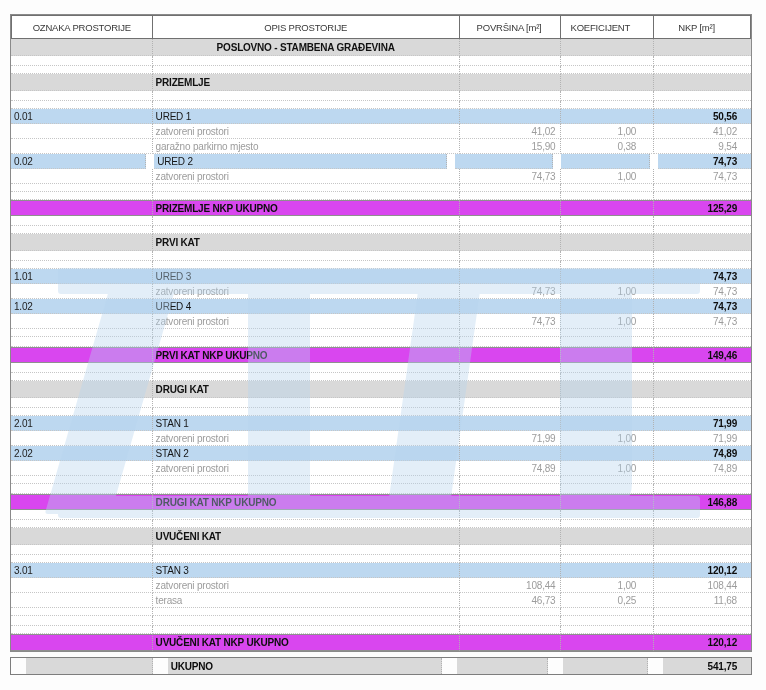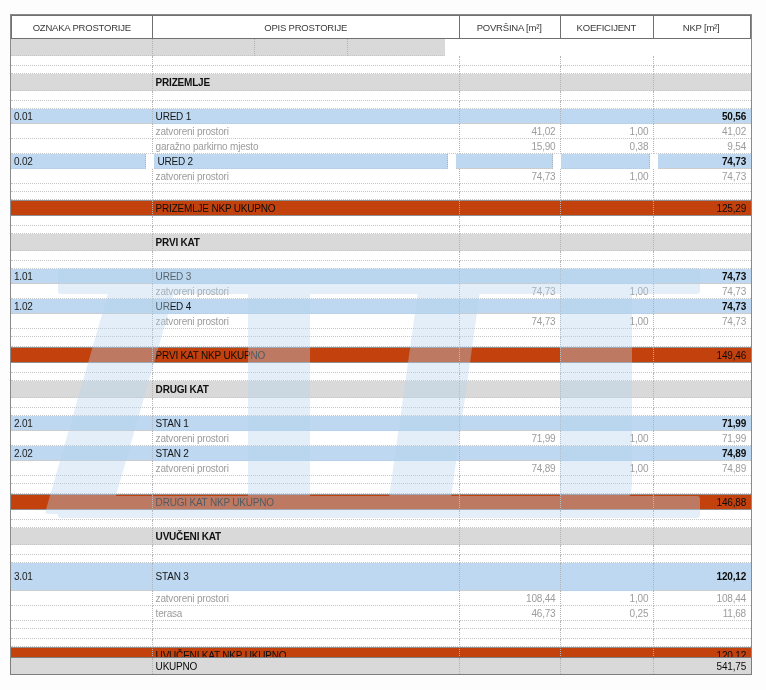--- a/index.html
+++ b/index.html
@@ -26,22 +26,22 @@
     letter-spacing:-0.2px;
     border-right:1px dotted #b2b2b2;
     border-bottom:1px dotted #c6c6c6;
     padding:0 3px;
     white-space:nowrap;overflow:hidden;
     background:transparent;
   }
   .c0{width:142px;}
   .c1{width:308px;}
   .c2{width:102px;justify-content:flex-end;padding-right:5px;}
-  .c3{width:93px;justify-content:flex-end;padding-right:5px;}
-  .c4{width:97px;justify-content:flex-end;padding-right:5px;border-right:none;}
+  .c3{width:93px;justify-content:flex-end;padding-right:17px;}
+  .c4{width:97px;justify-content:flex-end;padding-right:14px;border-right:none;}
   
   .header .cell{
     justify-content:center;
     font-size:9.5px;color:#383838;
     border:1px solid #707070;
     border-left:none;
     background:#ffffff;
   }
   .header .c0{border-left:1px solid #707070;}
   
@@ -52,36 +52,37 @@
   .floor .c1{font-weight:bold;color:#111;}
   
   .unit .cell{background:var(--row_unit_bg);}
   .unit .c0{color:#222;}
   .unit .c1{color:#161616;}
   .unit .c4{font-weight:bold;color:#0d0d0d;}
   
   .sub .cell{color:var(--subtext);}
   
   .total .cell{
-    font-weight:normal;color:#0d0d0d;
+    font-weight:bold;color:#0d0d0d;
     border-top:1px solid #8f8f8f;
     border-bottom:1px solid #8f8f8f;
-    background:#c2410c;
+    background:#d946ef;
   }
   
   .grand-row{
     position:absolute;left:10px;top:657px;width:742px;height:18px;
     border:1px solid #7d7d7d;box-sizing:border-box;
     display:flex;
   }
   .grand-row .cell{
     background:var(--row_section_bg);
-    font-weight:normal;color:#0b0b0b;
+    font-weight:bold;color:#0b0b0b;
     border-bottom:none;
     height:100%;
+    margin-left:15px;
   }
   
   .watermark{
     position:absolute;inset:0;
     pointer-events:none;z-index:6;
     opacity:.38;
   }
   .wm{position:absolute;background:var(--watermark);border-radius:3px;}
   .wm-top   {left:58px; top:268px;width:642px;height:26px;}
   .wm-bottom{left:58px; top:496px;width:642px;height:22px;}
@@ -99,20 +100,21 @@
     <div>
         <div class="row header" style="height: 24px;">
           <div class="cell c0">OZNAKA PROSTORIJE</div>
           <div class="cell c1">OPIS PROSTORIJE</div>
           <div class="cell c2">POVRŠINA [m²]</div>
           <div class="cell c3">KOEFICIJENT</div>
           <div class="cell c4">NKP [m²]</div>
         </div>
         <div class="row title" style="height: 17px;">
           <div class="cell c0"></div>
+          <div class="cell c1">POSLOVNO - STAMBENA GRAĐEVINA</div>
           <div class="cell c2"></div>
           <div class="cell c3"></div>
           <div class="cell c4"></div>
         </div>
         <div class="row spacer" style="height: 10px;">
           <div class="cell c0"></div>
           <div class="cell c1"></div>
           <div class="cell c2"></div>
           <div class="cell c3"></div>
           <div class="cell c4"></div>
@@ -397,21 +399,21 @@
           <div class="cell c3"></div>
           <div class="cell c4"></div>
         </div>
         <div class="row spacer" style="height: 8px;">
           <div class="cell c0"></div>
           <div class="cell c1"></div>
           <div class="cell c2"></div>
           <div class="cell c3"></div>
           <div class="cell c4"></div>
         </div>
-        <div class="row unit" style="height: 28px;">
+        <div class="row unit" style="height: 15px;">
           <div class="cell c0">3.01</div>
           <div class="cell c1">STAN 3</div>
           <div class="cell c2"></div>
           <div class="cell c3"></div>
           <div class="cell c4">120,12</div>
         </div>
         <div class="row sub" style="height: 15px;">
           <div class="cell c0"></div>
           <div class="cell c1">zatvoreni prostori</div>
           <div class="cell c2">108,44</div>

